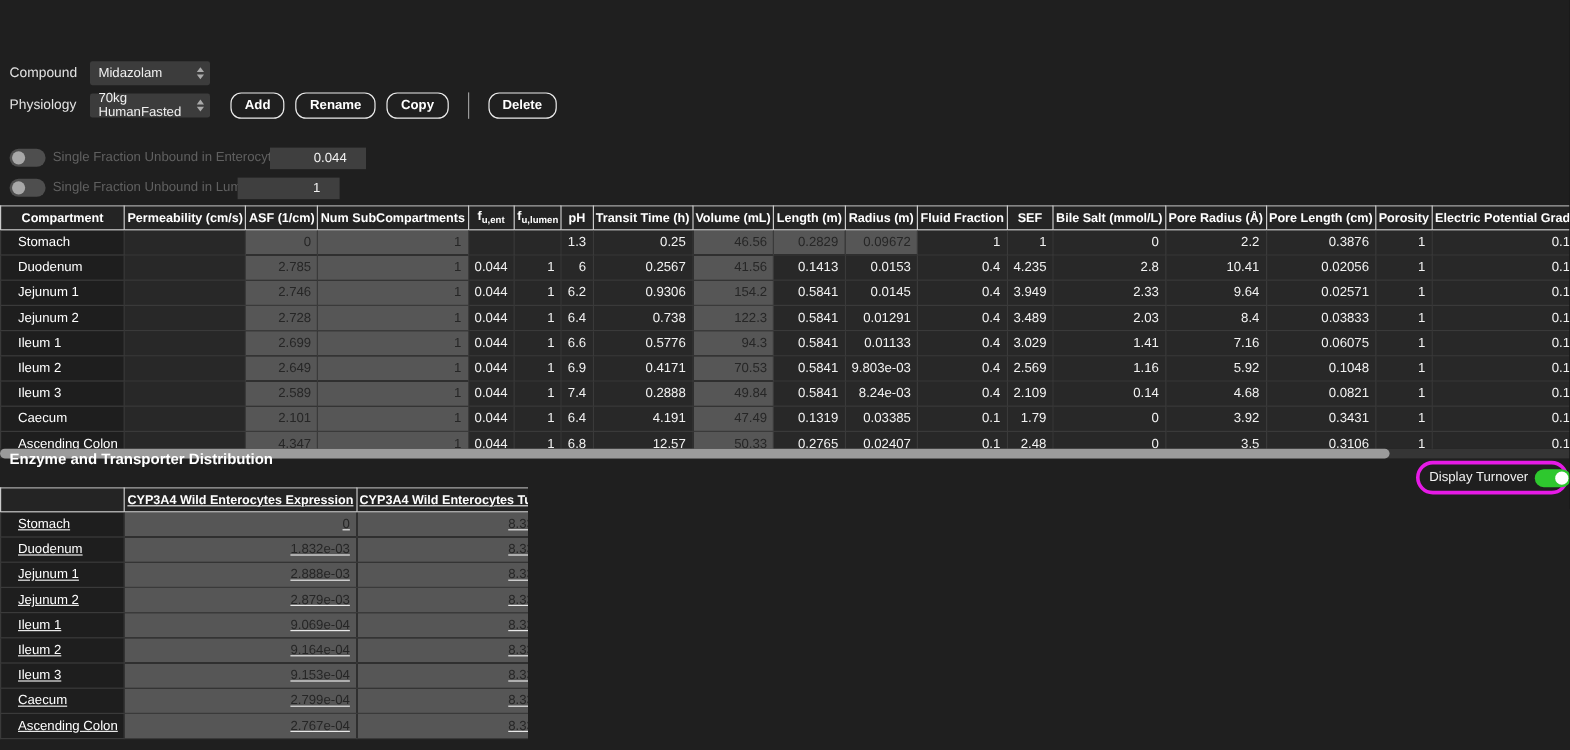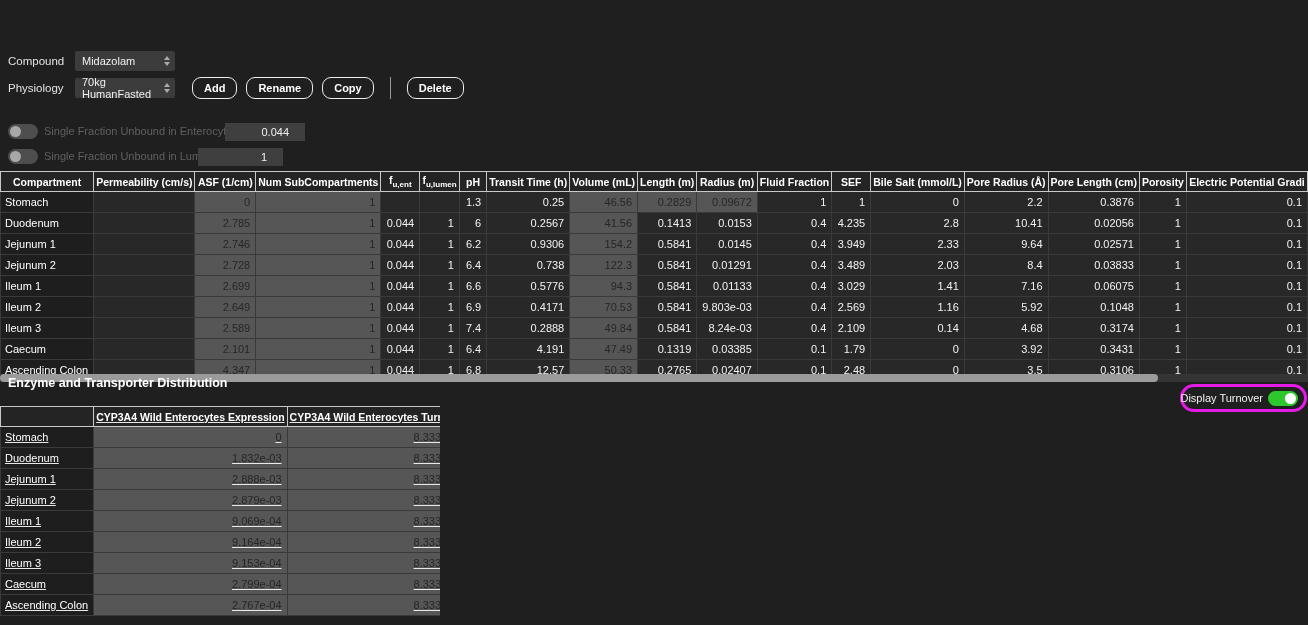--- a/index.html
+++ b/index.html
@@ -34,32 +34,32 @@
   .numfield{position:absolute;top:1px;height:18px;background:#3f3f3f;border:none;color:#f2f2f2;
             font-size:11px;font-family:"Liberation Sans",sans-serif;text-align:right;padding:0 16px 0 4px;box-sizing:border-box;}
 
   
   .twrap{position:absolute;left:0;overflow:hidden;}
   table.dtable{border-collapse:collapse;table-layout:fixed;font-size:11px;}
   .dtable th{background:#242424;border:1px solid #c9c9c9;font-weight:700;color:#ffffff;height:19px;
              padding:0 2px;text-align:center;white-space:nowrap;overflow:hidden;font-size:10.5px;margin-left:40px;}
   .dtable td{border:1px solid #3a3a3a;height:20px;padding:0 5px;text-align:right;white-space:nowrap;
              overflow:hidden;background:#282828;color:#f2f2f2;}
-  .dtable td.rowlabel{background:#1e1e1e;text-align:left;padding-left:4px;color:#ffffff;}
+  .dtable td.rowlabel{background:#1e1e1e;text-align:left;padding-left:14px;color:#ffffff;}
   .dtable td.ro{background:#565656;color:#262626;}
   .dtable sub{font-size:8px;}
 
   
   .hscroll{position:absolute;left:0;top:374px;width:1308px;height:8px;background:#353535;}
   .hscroll .thumb{position:absolute;left:0;top:0;width:1158px;height:8px;background:#9b9b9b;border-radius:4px;}
 
   
   .section-heading{position:absolute;left:8px;top:376px;font-size:12.5px;font-weight:700;color:#ffffff;}
   .dtbox{position:absolute;left:1180px;top:384px;width:127px;height:28px;border:3px solid #e61ae6;border-radius:15px;
-         box-sizing:border-box;display:flex;align-items:center;justify-content:flex-end;padding:0 6px 0 8px;background:#1f1f1f;}
+         box-sizing:border-box;display:flex;align-items:center;justify-content:flex-start;padding:0 6px 0 8px;background:#1f1f1f;}
   .dtbox .dtlabel{font-size:11px;color:#f2f2f2;white-space:nowrap;}
   .dtbox .toggle{position:relative;left:0;top:0;flex:0 0 auto;margin-left:5px;}
 </style>
 </head>
 <body>
 
 <div class="app">
 
 
   <div class="frow" style="top:50px;">
@@ -280,21 +280,21 @@
             <td>1</td>
             <td>7.4</td>
             <td>0.2888</td>
             <td class="ro">49.84</td>
             <td>0.5841</td>
             <td>8.24e-03</td>
             <td>0.4</td>
             <td>2.109</td>
             <td>0.14</td>
             <td>4.68</td>
-            <td>0.3174</td>
+            <td>0.0821</td>
             <td>1</td>
             <td>0.1</td>
           </tr>
           <tr>
             <td class="rowlabel">Caecum</td>
             <td></td>
             <td class="ro">2.101</td>
             <td class="ro">1</td>
             <td>0.044</td>
             <td>1</td>

